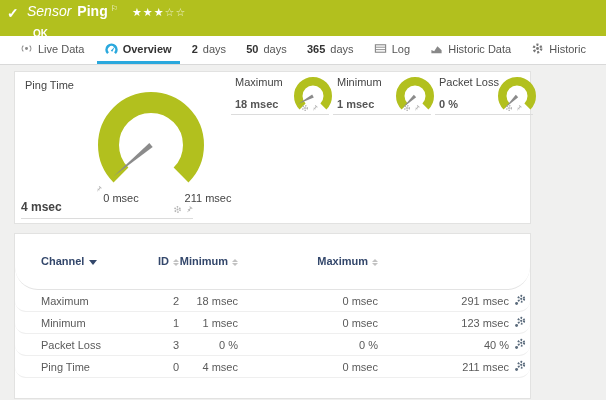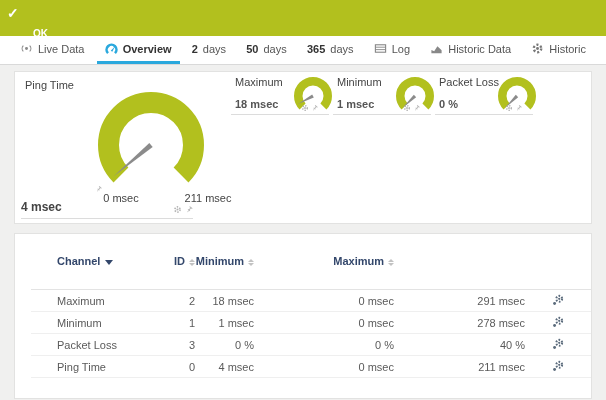--- a/index.html
+++ b/index.html
@@ -21,22 +21,22 @@
   .tabbar{position:absolute;top:36px;left:0;right:0;height:29px;background:#fff;
           border-bottom:1px solid #d9d9d9;display:flex;justify-content:space-between;
           padding:0 12px;box-sizing:border-box;}
   .tab{display:flex;align-items:center;gap:5px;padding:0 8px;font-size:11px;color:#555;
        border-bottom:3px solid transparent;box-sizing:border-box;cursor:pointer;white-space:nowrap;}
   .tab.active{border-bottom-color:#2aa8dd;color:#333;font-weight:bold;}
   .tab .num{font-weight:bold;color:#333;}
   .tab svg{flex:0 0 auto;}
 
   
-  .panel{position:absolute;left:14px;width:578px;background:#fff;border:1px solid #e2e2e1;
-         box-sizing:border-box;padding-left:16px;}
+  .panel{position:absolute;left:14px;width:517px;background:#fff;border:1px solid #e2e2e1;
+         box-sizing:border-box;}
   .gauges-panel{top:71px;height:153px;}
   .table-panel{top:233px;height:166px;overflow:hidden;}
 
   
   .gauge-title{position:absolute;left:10px;top:7px;font-size:11px;color:#444;}
   #main-gauge{position:absolute;left:77px;top:14px;}
   .scale-min{position:absolute;left:76px;top:120px;width:60px;text-align:center;font-size:11px;color:#444;}
   .scale-max{position:absolute;left:158px;top:120px;width:70px;text-align:center;font-size:11px;color:#444;}
   .min-marker{position:absolute;left:80px;top:107px;opacity:.75;}
   .gauge-value{position:absolute;left:6px;top:128px;font-size:12px;font-weight:bold;color:#444;}
@@ -46,21 +46,21 @@
 
   
   .mini{position:absolute;top:0;width:98px;height:42px;border-bottom:1px solid #dcdcdc;}
   .mini .t{position:absolute;left:4px;top:4px;font-size:11px;color:#444;}
   .mini svg.g{position:absolute;right:-6px;top:2px;}
   .mini .v{position:absolute;left:4px;bottom:4px;font-size:11px;font-weight:bold;color:#555;}
   .mini .tools{position:absolute;right:10px;bottom:2px;display:flex;gap:2px;z-index:2;}
 
   
   .thead,.row{display:grid;grid-template-columns:26px 100px 38px 59px 140px 131px auto;
-              align-items:center;}
+              align-items:center;border-radius:23px;}
   .thead{height:55px;border-bottom:1px solid #e3e3e3;}
   .th{font-size:11px;font-weight:bold;color:#33476b;cursor:pointer;line-height:13px;}
   .right{text-align:right;}
   .row{height:21px;border-bottom:1px solid #efefef;font-size:11px;color:#5a5a5a;}
   .gear-cell{text-align:center;}
   .gear-cell span{display:inline-flex;cursor:pointer;}
 
   .sort{display:inline-flex;flex-direction:column;gap:1px;margin-left:4px;vertical-align:middle;}
   .sort b{display:block;width:0;height:0;border-left:3px solid transparent;border-right:3px solid transparent;}
   .sort b.u{border-bottom:3px solid #c2c2c2;}
@@ -68,20 +68,26 @@
   .sort-desc{display:inline-block;margin-left:5px;width:0;height:0;border-left:4px solid transparent;
              border-right:4px solid transparent;border-top:5px solid #33476b;vertical-align:middle;}
 </style>
 </head>
 <body>
 
 <div class="screen">
 
   <div class="topbar">
     <span class="chk">✓</span>
+    <div class="title-row">
+      <span class="sensor-type">Sensor</span>
+      <span class="sensor-name">Ping</span>
+      <span class="flag">⚐</span>
+      <span class="stars" id="stars"><span class="filled">★</span><span class="filled">★</span><span class="filled">★</span><span class="hollow">☆</span><span class="hollow">☆</span></span>
+    </div>
     <div class="status-ok">OK</div>
   </div>
 
   <div class="tabbar" id="tabbar">
       <div class="tab">
         <span style="display: inline-flex;">
           <svg width="13" height="13" viewBox="0 0 14 14">
       <circle cx="7" cy="7" r="1.6" fill="#888"></circle>
       <path d="M3.6 3.8 a4.6 4.6 0 0 0 0 6.4 M10.4 3.8 a4.6 4.6 0 0 1 0 6.4" fill="none" stroke="#888" stroke-width="1.2"></path>
           </svg>
@@ -288,21 +294,21 @@
     <circle cx="3" cy="11" r="1.7" fill="#5b6b7c"></circle>
               </svg>
             </span></div>
         </div>
         <div class="row">
           <div></div>
           <div>Minimum</div>
           <div class="right">1</div>
           <div class="right">1 msec</div>
           <div class="right">0 msec</div>
-          <div class="right">278 msec</div>
+          <div class="right">123 msec</div>
           <div class="gear-cell"><span>
               <svg width="12" height="12" viewBox="0 0 14 14">
     <circle cx="8.4" cy="5.6" r="3.4" fill="none" stroke="#5b6b7c" stroke-width="2.4" stroke-dasharray="1.9 1.8"></circle>
     <circle cx="8.4" cy="5.6" r="1.3" fill="#5b6b7c"></circle>
     <circle cx="3" cy="11" r="1.7" fill="#5b6b7c"></circle>
               </svg>
             </span></div>
         </div>
         <div class="row">
           <div></div>

